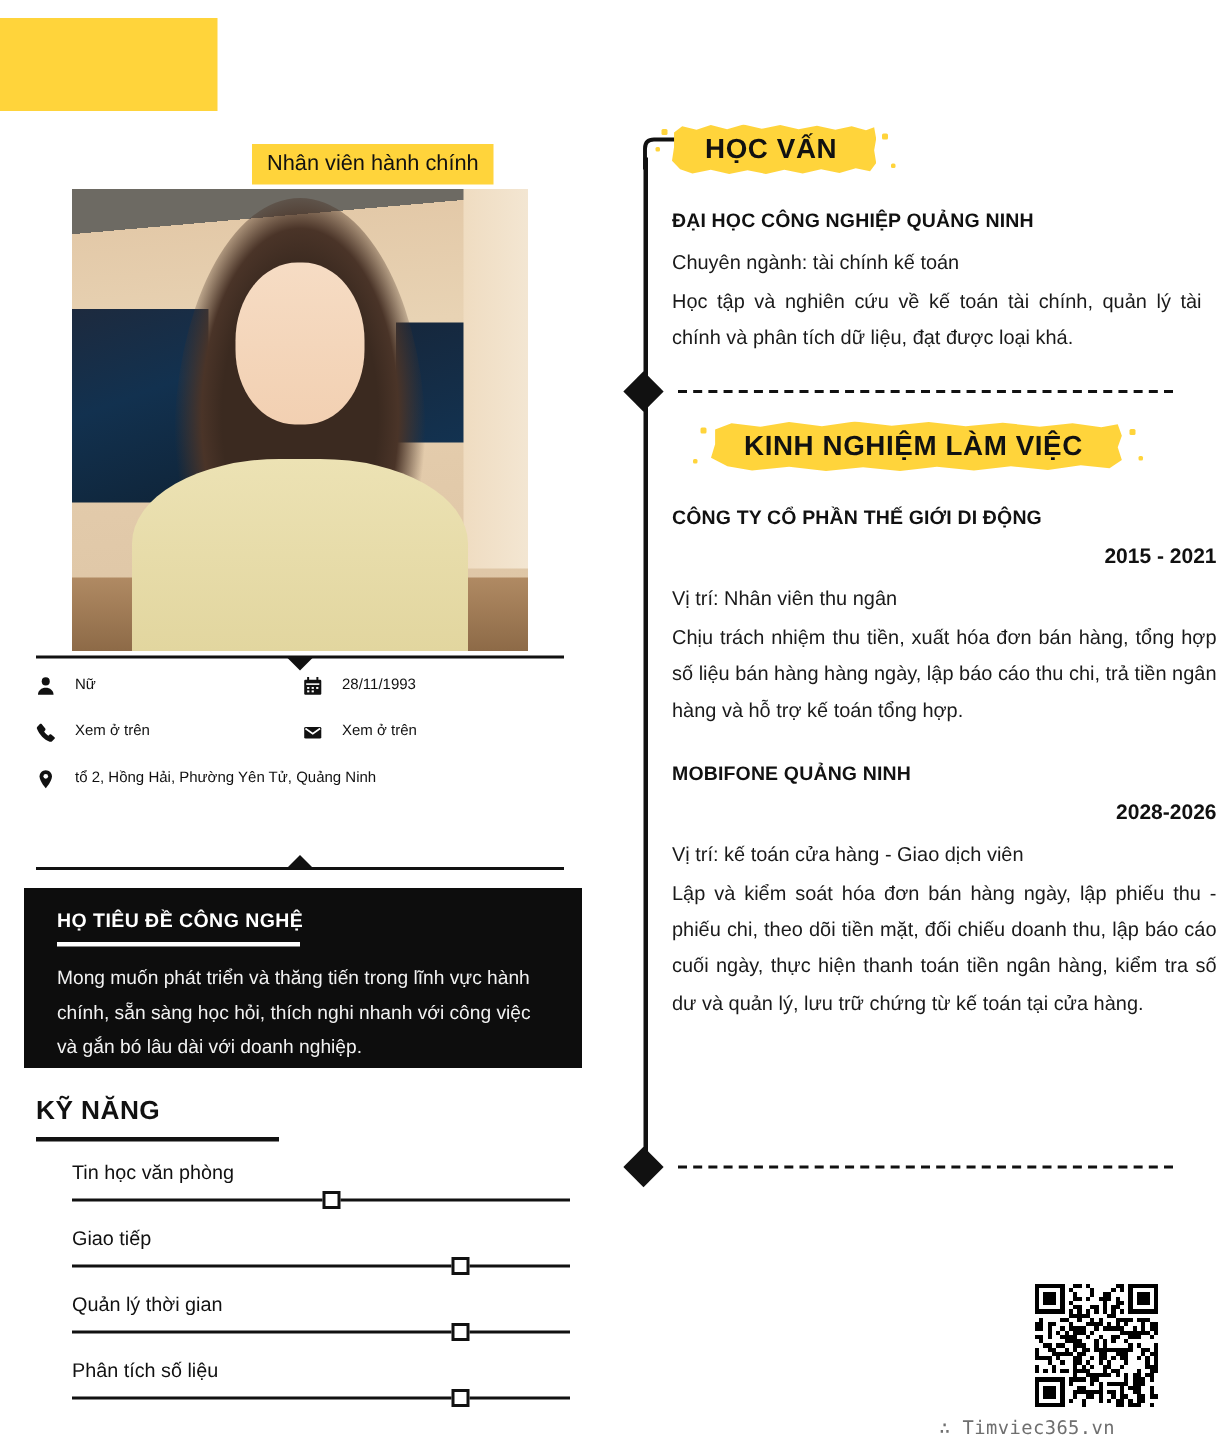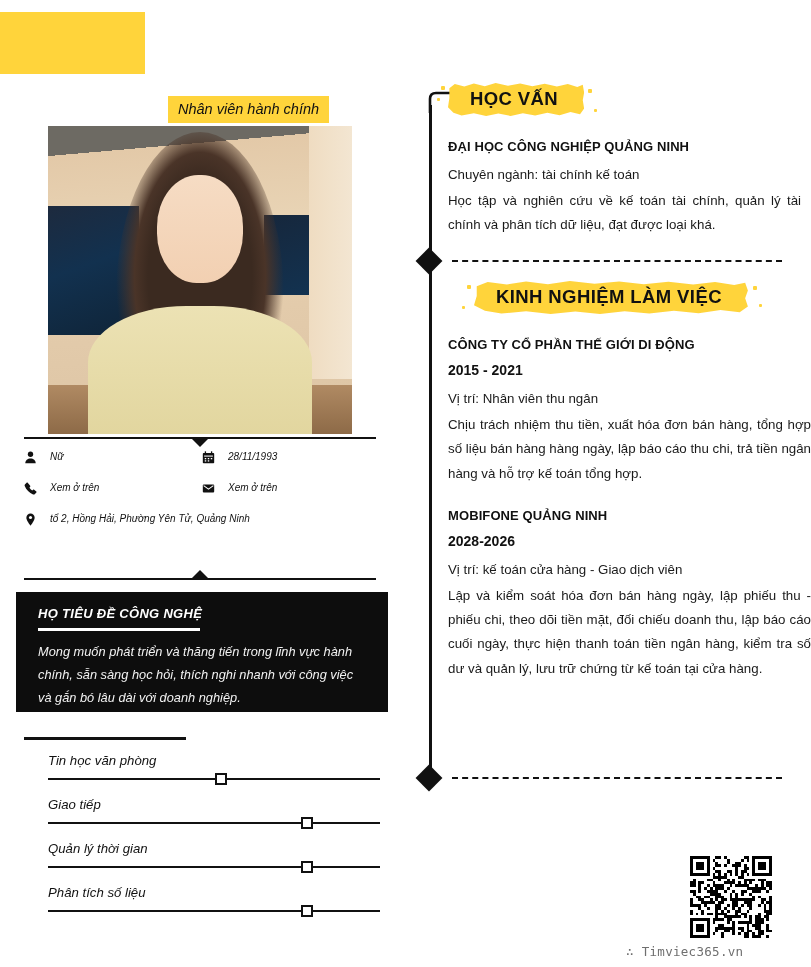--- a/index.html
+++ b/index.html
@@ -19,21 +19,21 @@
     background: var(--yellow);
   }
   :root { --yellow: #FFD43B; --yellow2: #FBC02D; }
   .header-title {
     position: absolute; left: 66px; top: 22px;
     font-size: 34px; font-weight: bold; letter-spacing: 1px;
     color: #111; white-space: nowrap;
   }
 
   
-  .left-col { position: absolute; left: 0; top: 0; width: 400px; height: 967px; font-style: italic; }
+  .left-col { position: absolute; left: 0; top: 0; width: 400px; height: 967px; }
 
   .job-badge {
     position: absolute; left: 168px; top: 96px;
     background: var(--yellow);
     padding: 5px 10px 6px 10px;
     font-size: 14.5px; color: #111; white-space: nowrap;
   }
 
   .photo-frame {
     position: absolute; left: 48px; top: 126px;
@@ -164,21 +164,21 @@
     font-size: 13px; font-weight: bold; color: #111;
     letter-spacing: .1px; margin-top: 22px;
   }
   .sec-line { font-size: 13.3px; color: #1a1a1a; line-height: 1.82; margin-top: 9px; }
   .sec-para {
     font-size: 13.3px; color: #1a1a1a; line-height: 1.82;
     text-align: justify; margin-top: 2px;
   }
   .sec-date {
     font-size: 14px; font-weight: bold; color: #111;
-    text-align: left; margin-top: 10px;
+    text-align: right; margin-top: 10px;
   }
 
   .edu-block { position: absolute; left: 0; top: 82px; width: 363px; }
   .edu-body { padding-right: 10px; }
   .exp-block { position: absolute; left: 0; top: 280px; width: 363px; }
 
   
   .qr { position: absolute; left: 690px; top: 856px; width: 82px; height: 82px; }
   .qr svg { display: block; width: 82px; height: 82px; }
   .brand {
@@ -281,20 +281,21 @@
       <div class="notch-up"></div>
     </div>
 
     <div class="objective">
       <div class="obj-title">HỌ TIÊU ĐỀ CÔNG NGHỆ</div>
       <div class="obj-rule"></div>
       <div class="obj-text">Mong muốn phát triển và thăng tiến trong lĩnh vực hành chính, sẵn sàng học hỏi, thích nghi nhanh với công việc và gắn bó lâu dài với doanh nghiệp.</div>
     </div>
 
     <div class="skills">
+      <div class="sk-title">KỸ NĂNG</div>
       <div class="sk-rule"></div>
       <div id="skill-list">
           <div class="sk-item">
             <div class="sk-name">Tin học văn phòng</div>
             <div class="sk-bar">
               <div class="sk-line"></div>
               <div class="sk-knob" style="left: 52%;"></div>
             </div>
           </div>
           <div class="sk-item">

